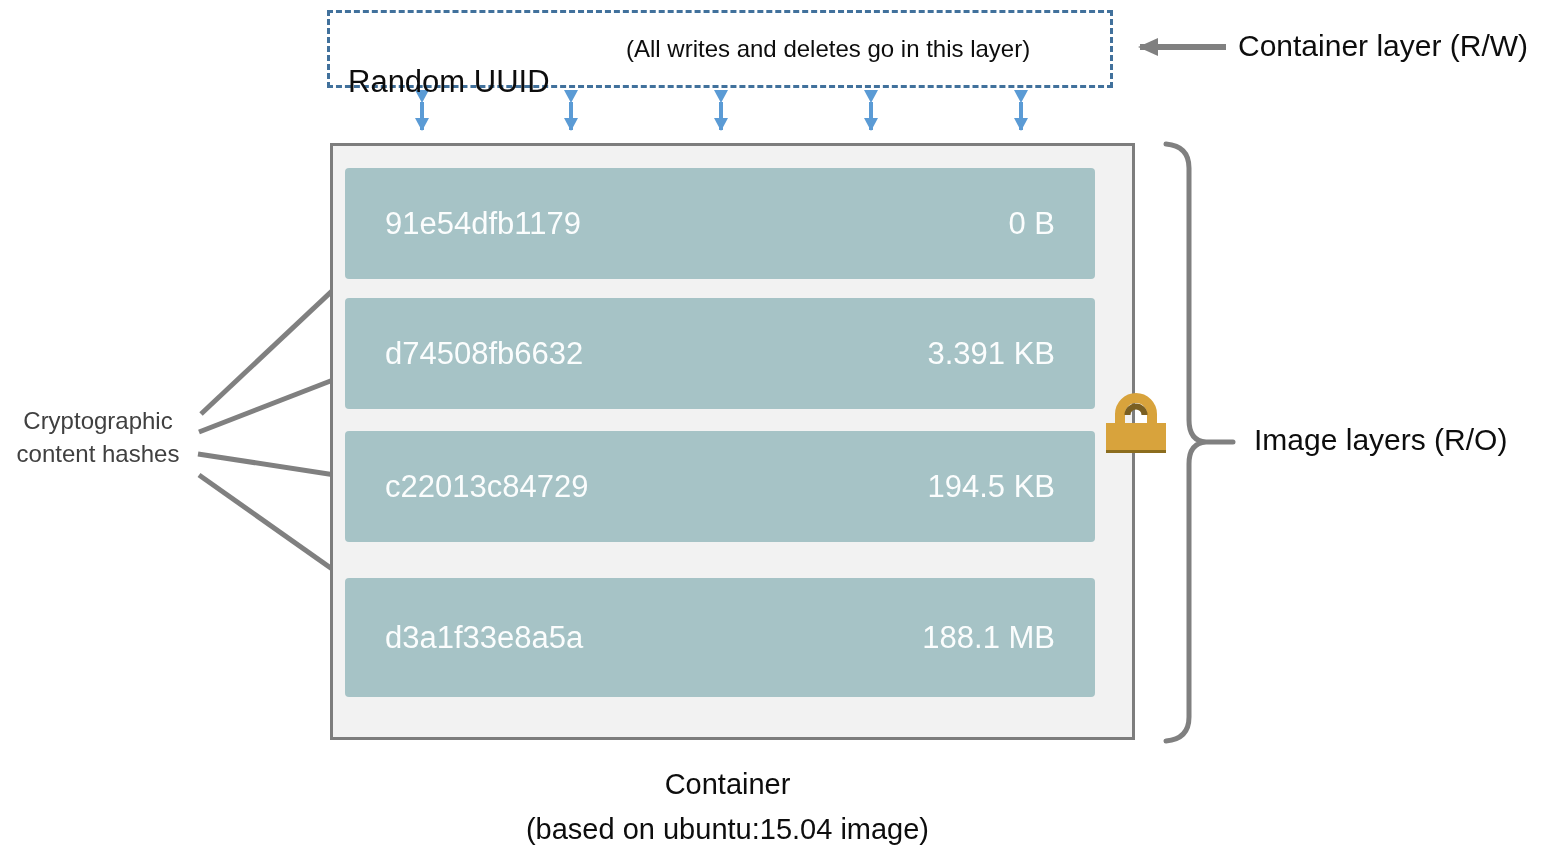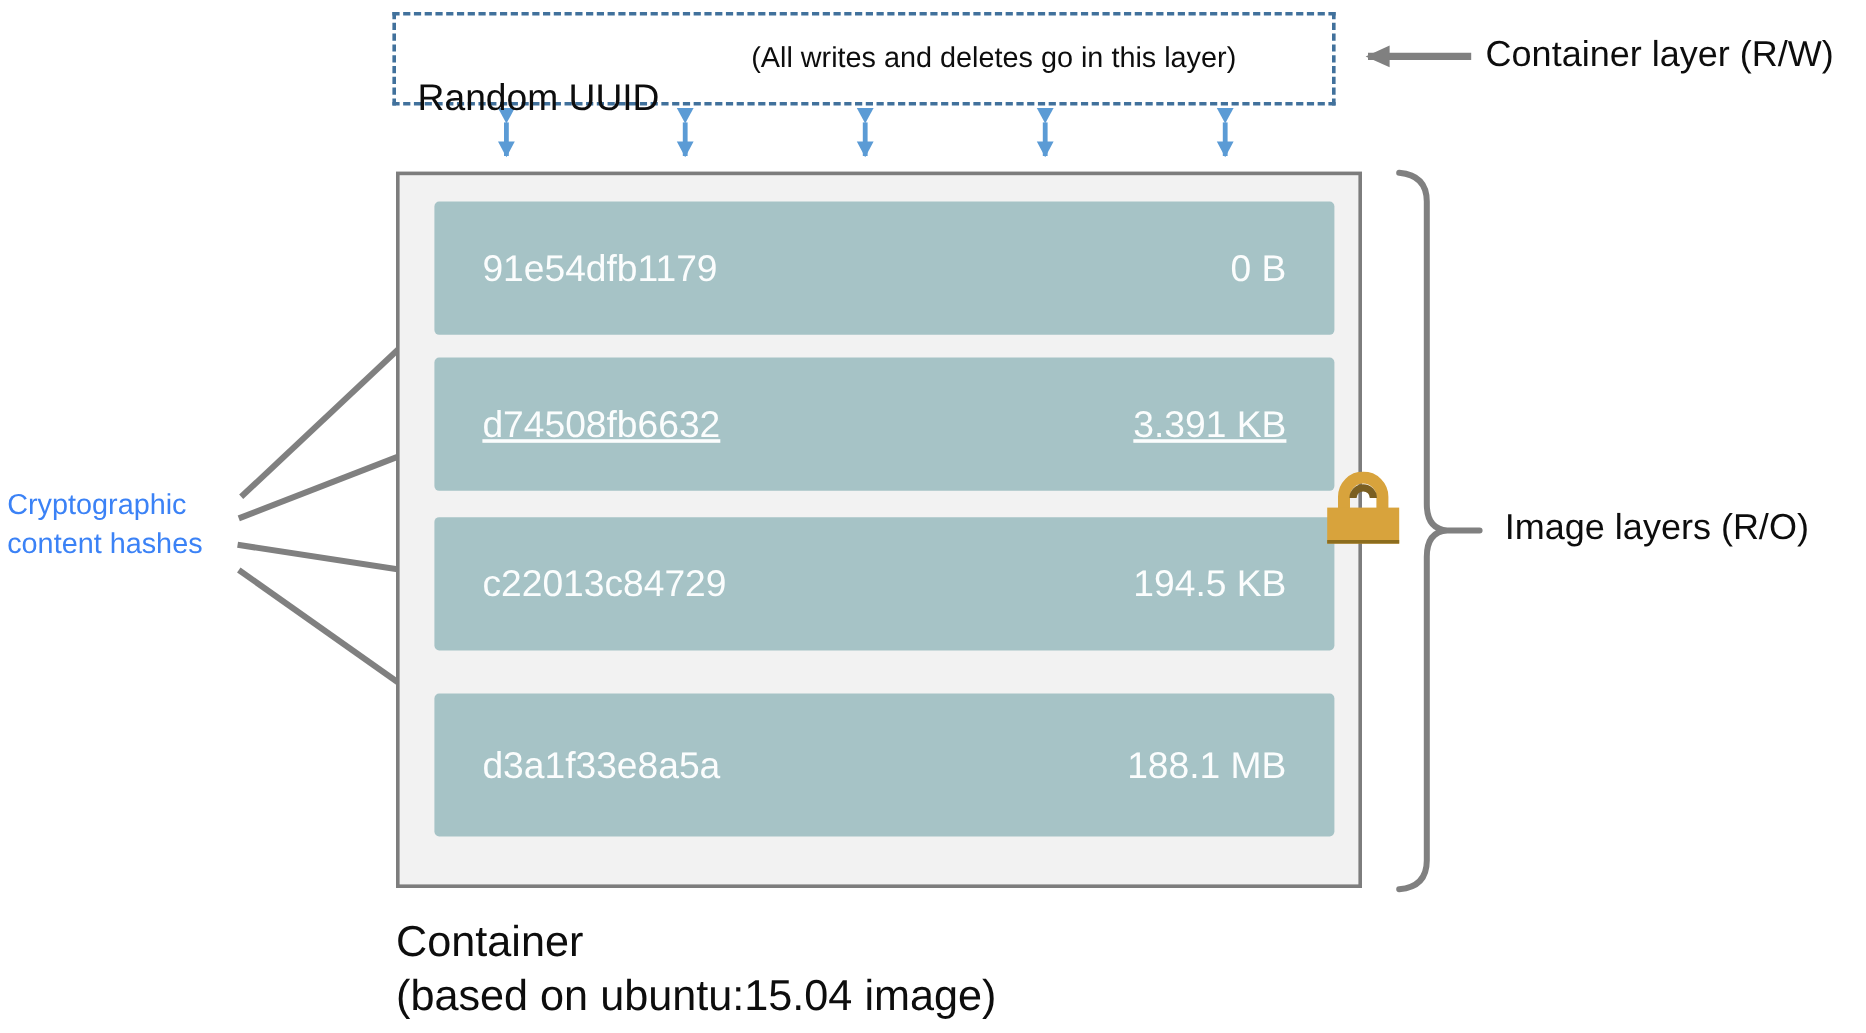--- a/index.html
+++ b/index.html
@@ -40,44 +40,44 @@
   
   .container-box{
     position:absolute;left:330px;top:143px;width:805px;height:597px;
     box-sizing:border-box;border:3px solid #7d7d7d;background:#f2f2f2;
   }
   .layer{
     position:absolute;left:12px;width:750px;height:111px;
     background:#a6c3c6;border-radius:4px;
     display:flex;align-items:center;justify-content:space-between;
     padding:0 40px;box-sizing:border-box;
-    color:#fbfdfd;font-size:31px;margin-left:17px;
+    color:#fbfdfd;font-size:31px;
   }
   .layer.l1{top:22px;}
-  .layer.l2{top:152px;text-decoration:underline;}
+  .layer.l2{top:152px;}
   .layer.l3{top:285px;}
   .layer.l4{top:432px;height:119px;gap:16px;}
   .base-label{
     position:absolute;left:0;right:0;top:546px;text-align:center;
     font-size:29px;color:#0d0d0d;line-height:36px;
   }
 
   
   .crypto-label{
-    position:absolute;left:6px;top:404px;width:184px;text-align:left;
-    font-size:24px;line-height:33px;color:#3b82f6;
+    position:absolute;left:6px;top:404px;width:184px;text-align:center;
+    font-size:24px;line-height:33px;color:#404040;
   }
 
   
   .lock{position:absolute;left:1104px;top:393px;}
 
   
   .caption{
-    position:absolute;left:330px;top:762px;width:795px;text-align:left;
-    font-size:36px;line-height:45px;color:#0d0d0d;
+    position:absolute;left:330px;top:762px;width:795px;text-align:center;
+    font-size:29px;line-height:45px;color:#0d0d0d;
   }
 </style>
 </head>
 <body>
 
 <div class="page">
 
   <svg class="overlay" width="1555" height="861" viewBox="0 0 1555 861">
     <defs>
       <marker id="ah-blue" markerUnits="userSpaceOnUse" markerWidth="18" markerHeight="18" refX="13" refY="8" orient="auto">

